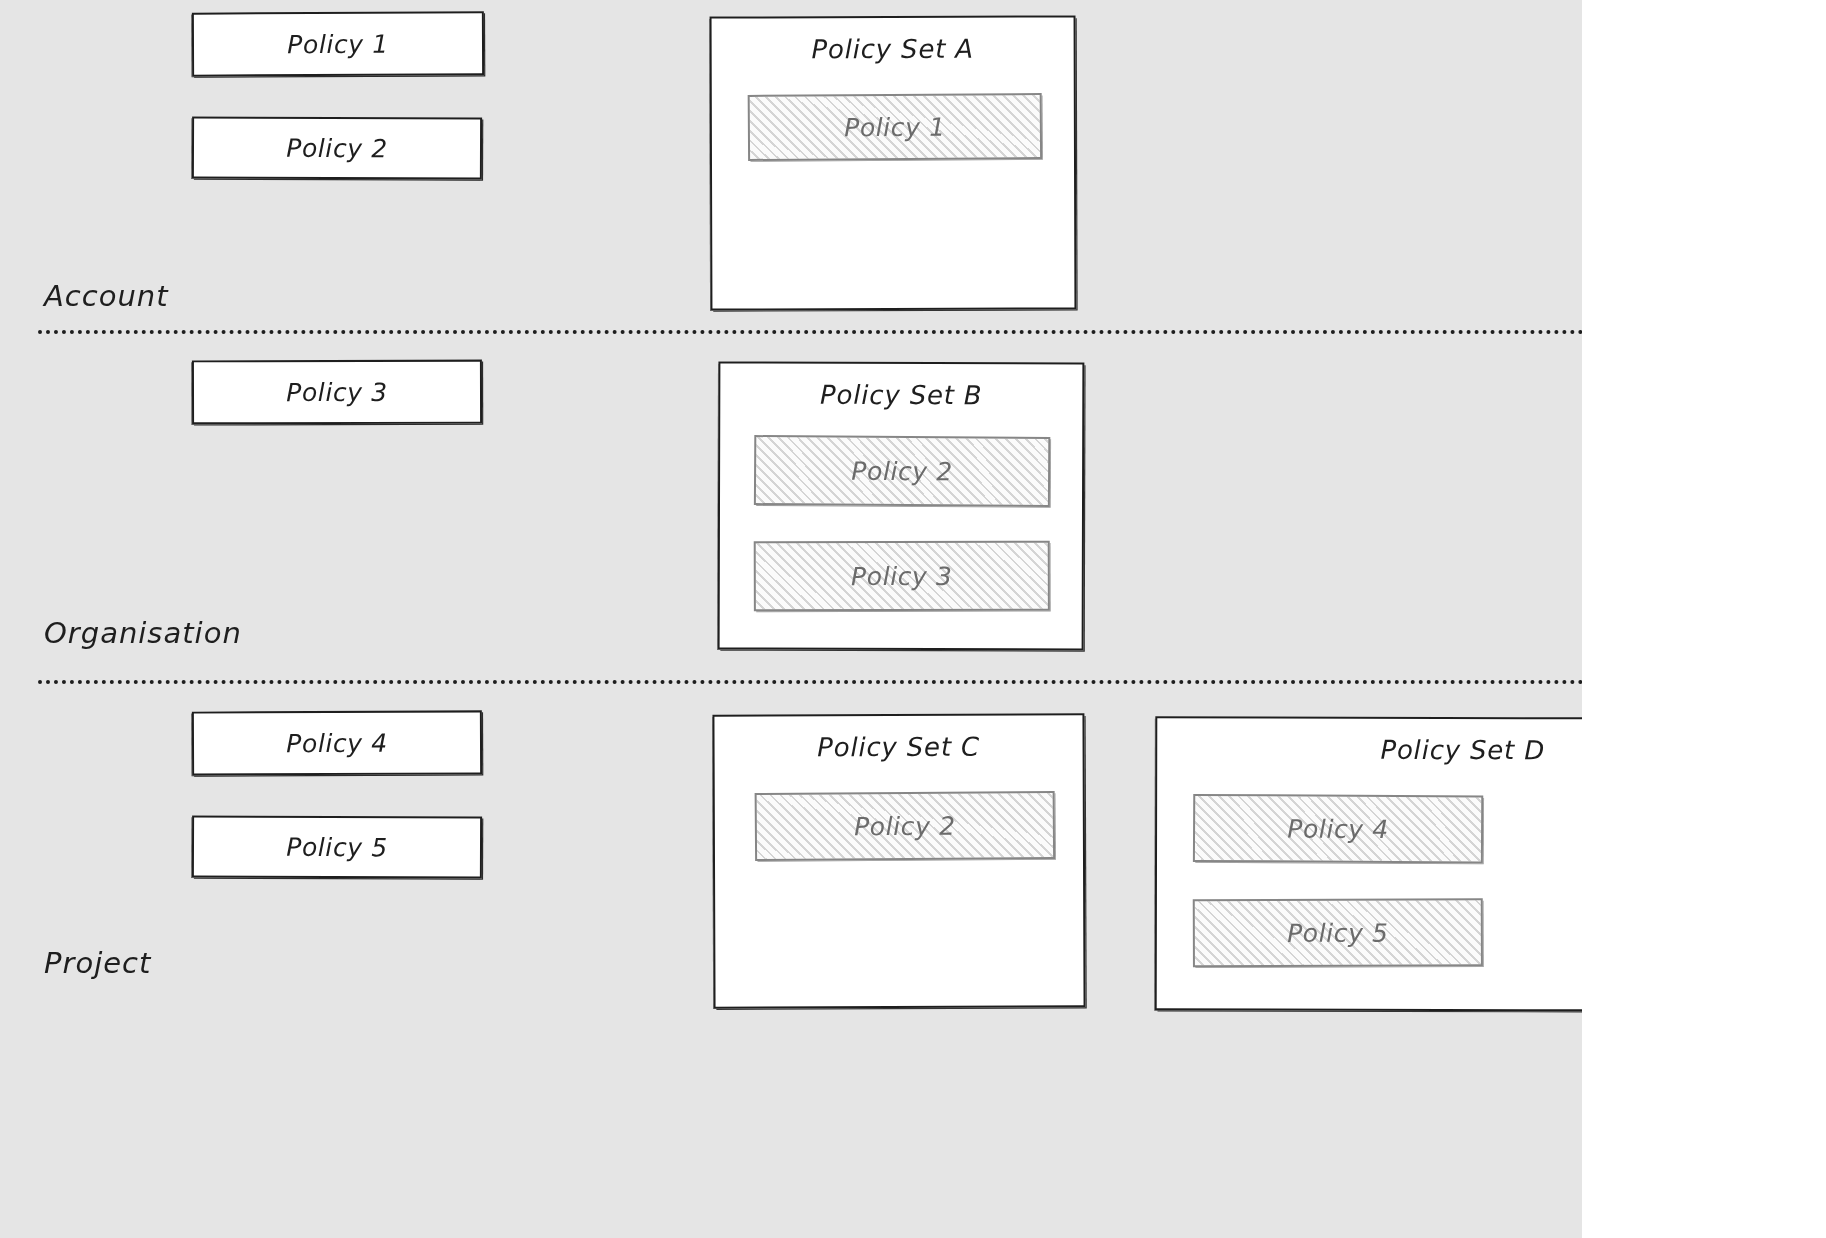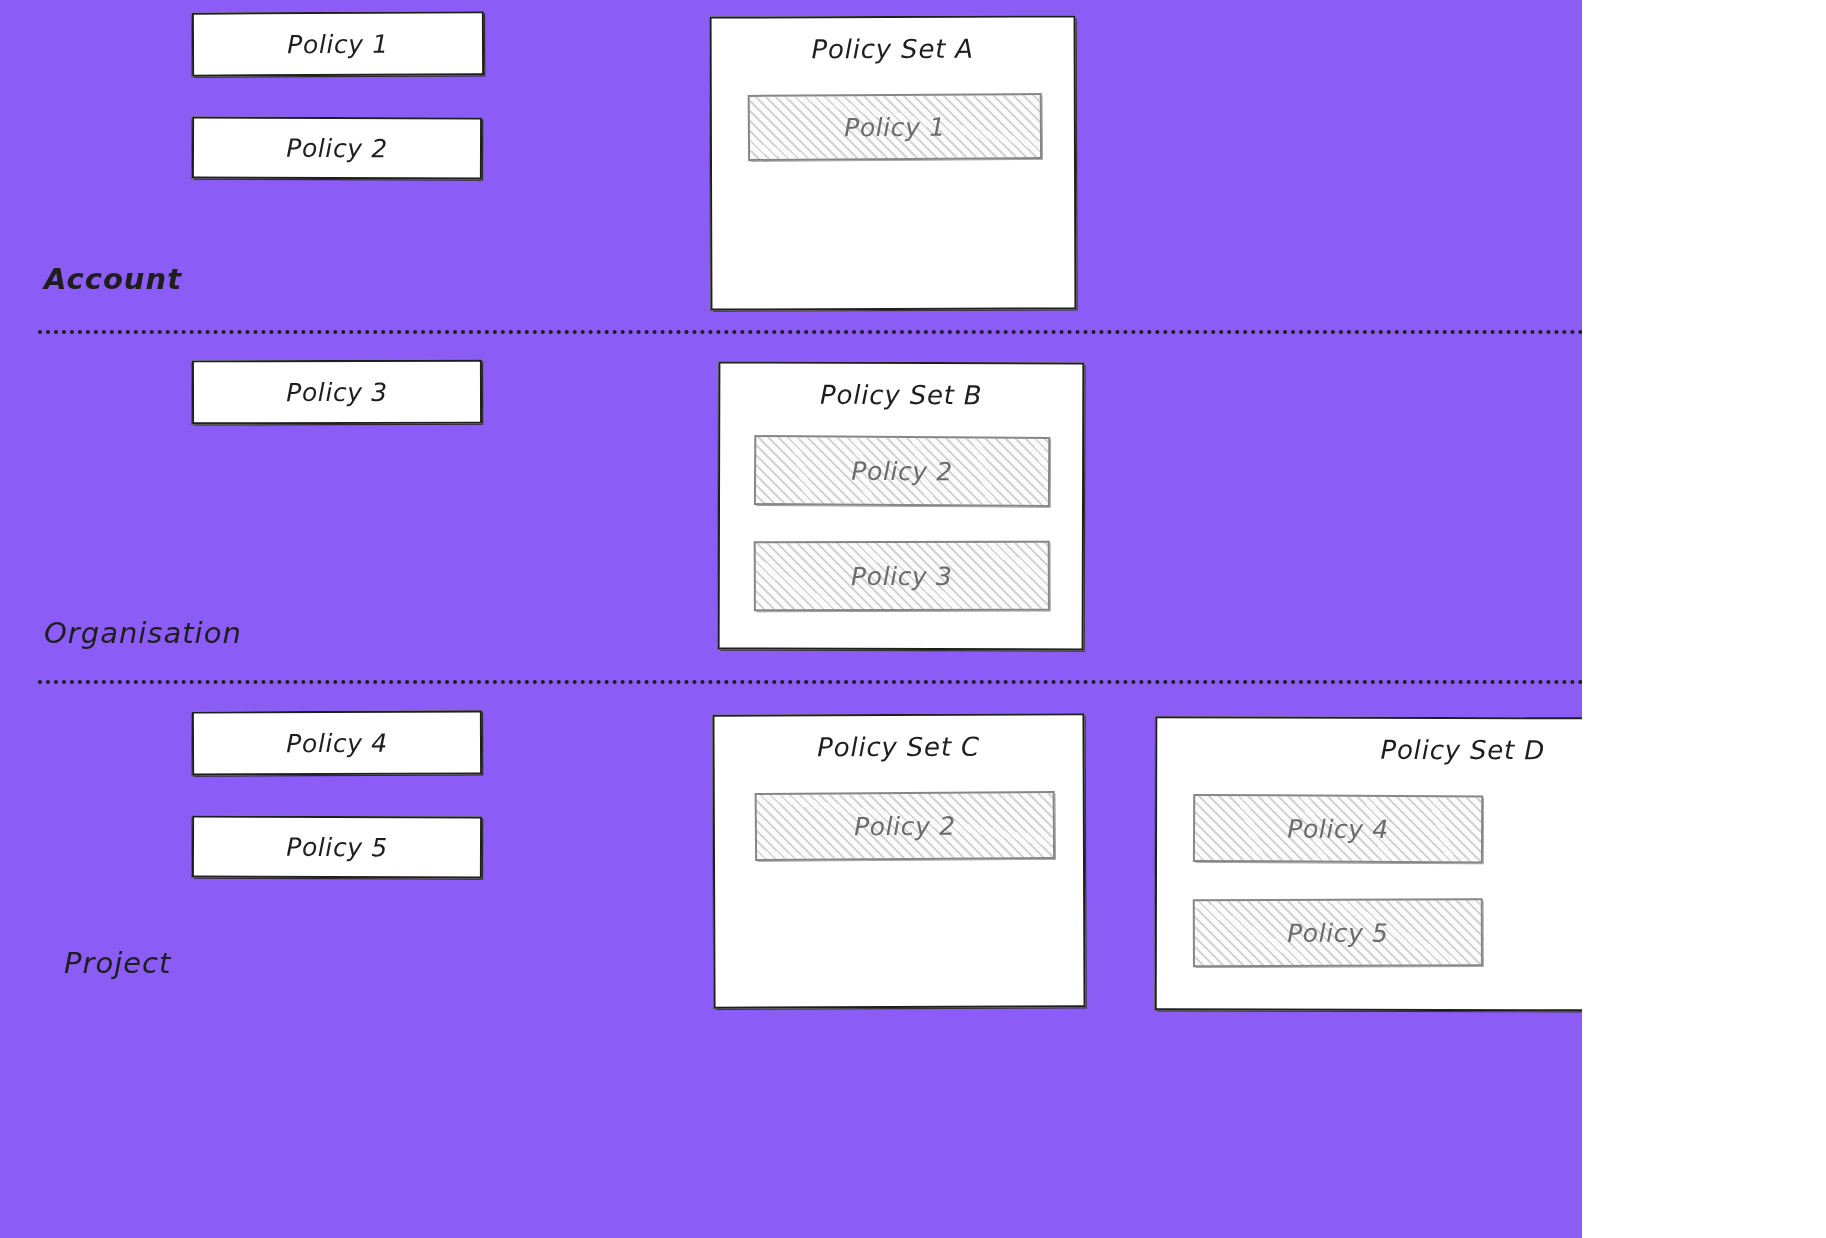--- a/index.html
+++ b/index.html
@@ -7,21 +7,21 @@
     padding: 0;
     background: #ffffff;
   }
   body {
     font-family: "DejaVu Sans", sans-serif;
   }
   #canvas {
     position: relative;
     width: 1582px;
     height: 1238px;
-    background: #8b5cf6;
+    background: #e5e5e5;
     overflow: hidden;
   }
 
   
   .tier-label {
     position: absolute;
     font-size: 29px;
     color: #1e1e1e;
     font-style: italic;
     letter-spacing: 1px;
@@ -122,21 +122,21 @@
     <span class="label">Policy 2</span>
   </div>
 
   <div class="policy-set tilt-a" style="left:710px; top:16px; width:366px; height:294px;">
     <div class="set-title">Policy Set A</div>
     <div class="policy-ref tiltr-a" style="left:36px; top:76px; width:294px; height:66px;">
       <span class="label">Policy 1</span>
     </div>
   </div>
 
-  <div class="tier-label" style="left:44px; top:262px;font-weight:bold;">Account</div>
+  <div class="tier-label" style="left:44px; top:279px;">Account</div>
 
   <div class="tier-divider" style="left:38px; top:330px; width:1786px;"></div>
 
   <div class="policy-chip skew-c" style="left:192px; top:360px; width:290px; height:64px;">
     <span class="label">Policy 3</span>
   </div>
 
   <div class="policy-set tilt-b" style="left:718px; top:362px; width:366px; height:288px;">
     <div class="set-title">Policy Set B</div>
     <div class="policy-ref tiltr-b" style="left:34px; top:72px; width:296px; height:70px;">
@@ -169,15 +169,15 @@
   <div class="policy-set tilt-d" style="left:1155px; top:717px; width:615px; height:294px;">
     <div class="set-title">Policy Set D</div>
     <div class="policy-ref tiltr-b" style="left:36px; top:76px; width:290px; height:68px;">
       <span class="label">Policy 4</span>
     </div>
     <div class="policy-ref tiltr-c" style="left:36px; top:180px; width:290px; height:68px;">
       <span class="label">Policy 5</span>
     </div>
   </div>
 
-  <div class="tier-label" style="left:44px; top:946px;margin-left:20px;">Project</div>
+  <div class="tier-label" style="left:44px; top:946px;">Project</div>
 
 </div>
 
 </body></html>

